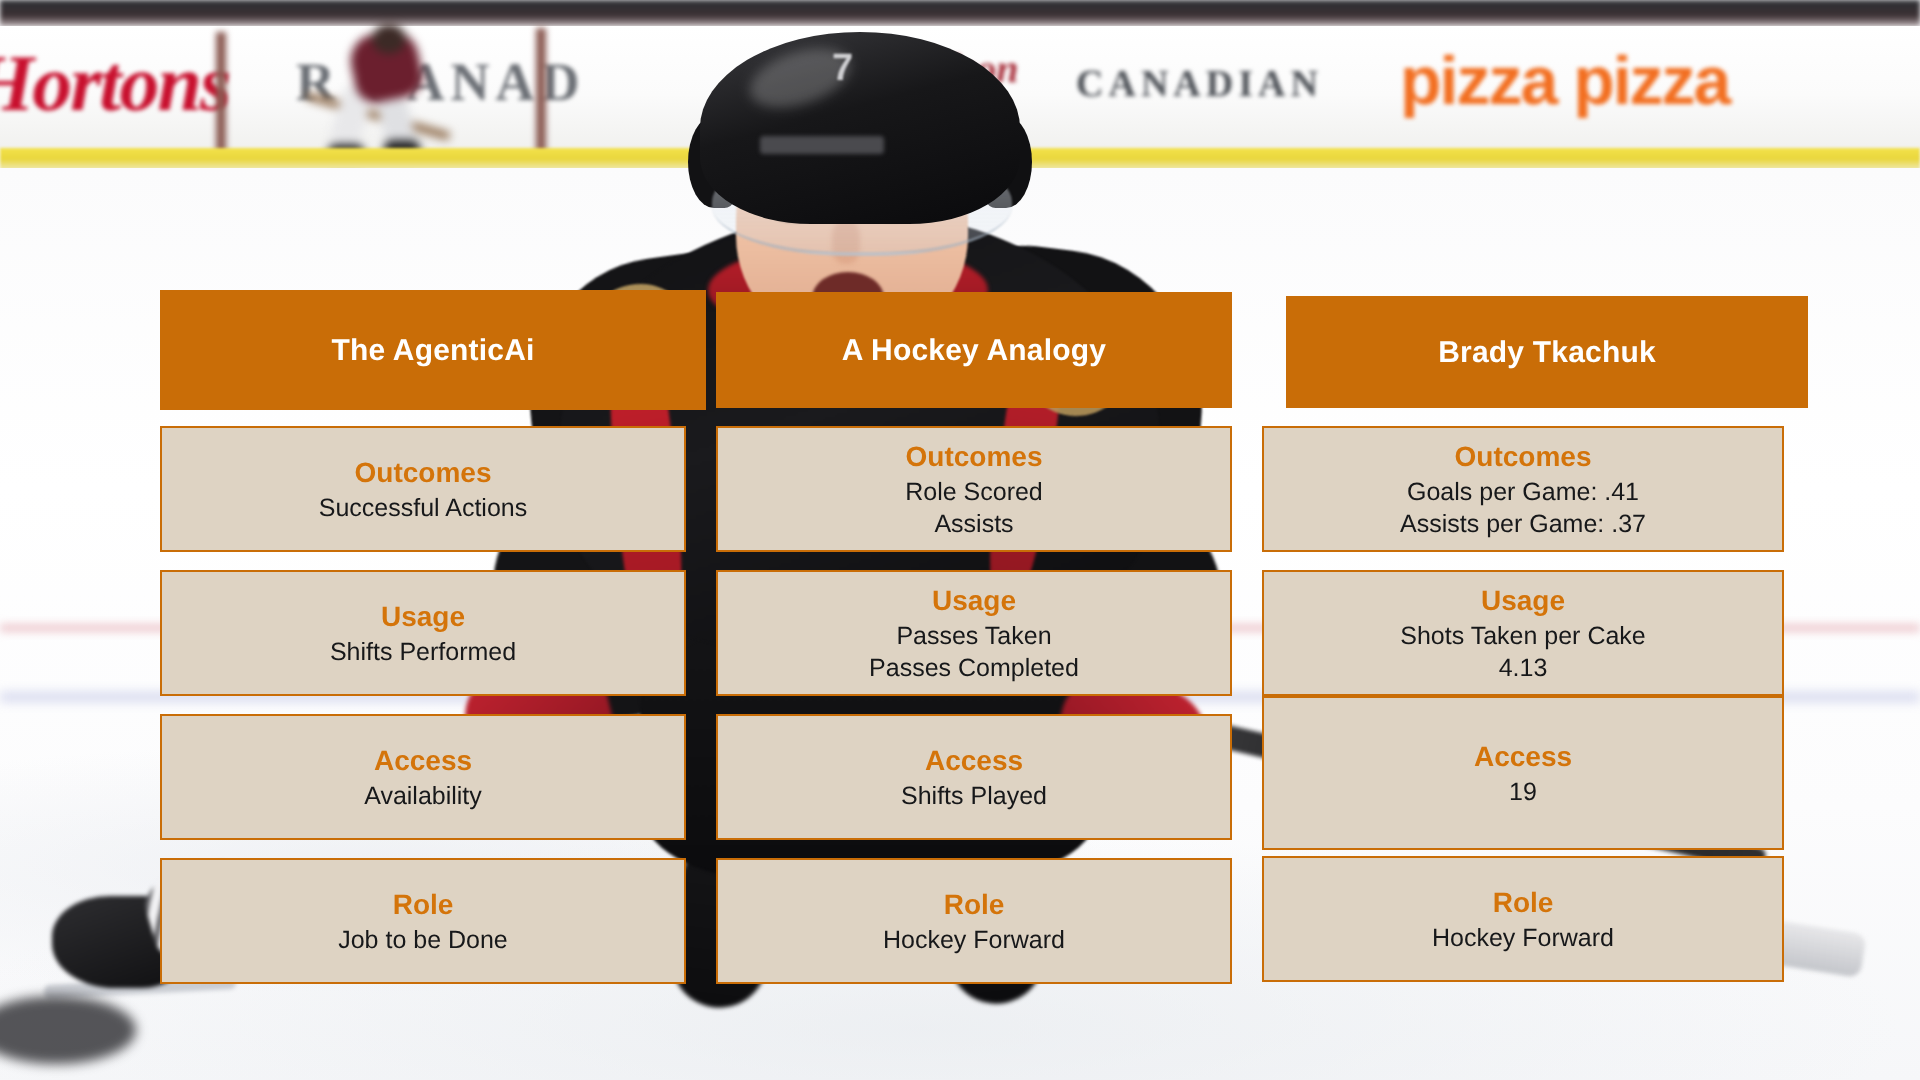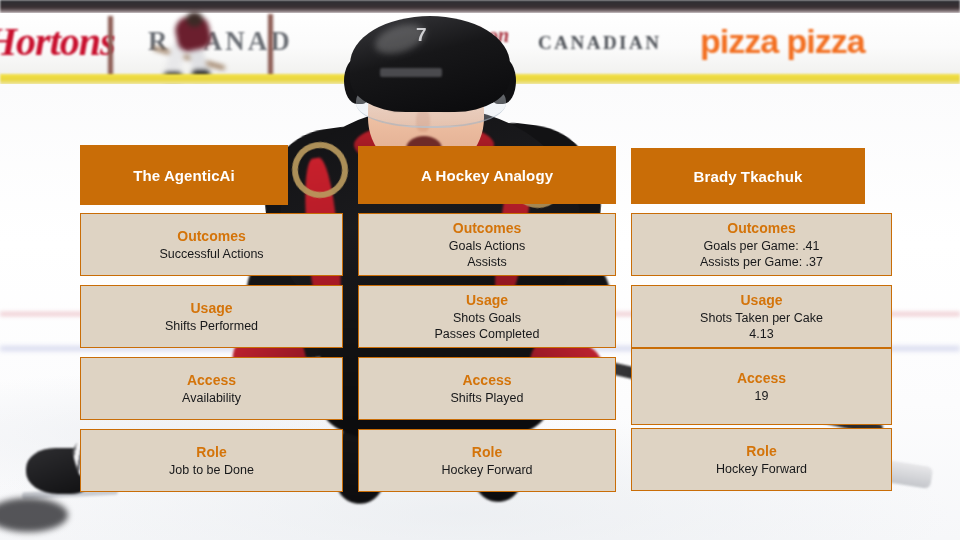--- a/index.html
+++ b/index.html
@@ -416,21 +416,21 @@
       <div class="sk-laces"></div>
     </div>
     <div class="stick-low"></div>
     <div class="stick-blade-low"></div>
     <div class="shadow-blob"></div>
   </div>
 
   <div class="grid">
 
     <div class="col col-1">
-      <div class="card hdr hdr-1" style="left:0;width:208px">
+      <div class="card hdr hdr-1" style="left:0;width:273px">
         <div>The AgenticAi</div>
       </div>
 
       <div class="card body-card r1" style="left:0;width:263px">
         <div class="lbl">Outcomes</div>
         <div class="val">Successful Actions</div>
       </div>
 
       <div class="card body-card r2" style="left:0;width:263px">
         <div class="lbl">Usage</div>
@@ -448,43 +448,43 @@
       </div>
     </div>
 
     <div class="col col-2">
       <div class="card hdr hdr-2" style="left:0;width:258px">
         <div>A Hockey Analogy</div>
       </div>
 
       <div class="card body-card r1" style="left:0;width:258px">
         <div class="lbl">Outcomes</div>
-        <div class="val">Goals Actions</div>
+        <div class="val">Role Scored</div>
         <div class="val">Assists</div>
       </div>
 
       <div class="card body-card r2" style="left:0;width:258px">
         <div class="lbl">Usage</div>
-        <div class="val">Shots Goals</div>
+        <div class="val">Passes Taken</div>
         <div class="val">Passes Completed</div>
       </div>
 
       <div class="card body-card r3" style="left:0;width:258px">
         <div class="lbl">Access</div>
         <div class="val">Shifts Played</div>
       </div>
 
       <div class="card body-card r4" style="left:0;width:258px">
         <div class="lbl">Role</div>
         <div class="val">Hockey Forward</div>
       </div>
     </div>
 
     <div class="col col-3">
-      <div class="card hdr hdr-3" style="left:0;width:234px">
+      <div class="card hdr hdr-3" style="left:12px;width:261px">
         <div>Brady Tkachuk</div>
       </div>
 
       <div class="card body-card r1-c3" style="left:0;width:261px">
         <div class="lbl">Outcomes</div>
         <div class="val">Goals per Game: .41</div>
         <div class="val">Assists per Game: .37</div>
       </div>
 
       <div class="card body-card r2-c3" style="left:0;width:261px">

